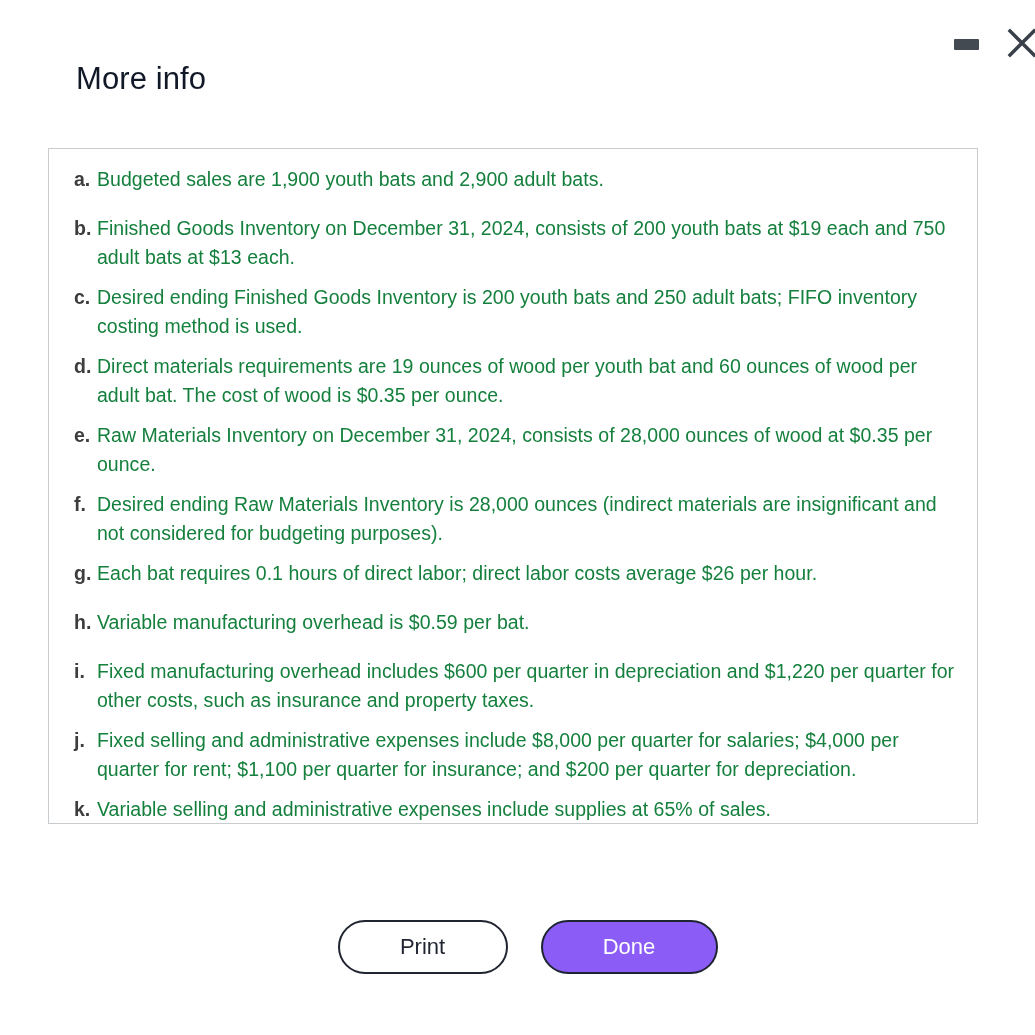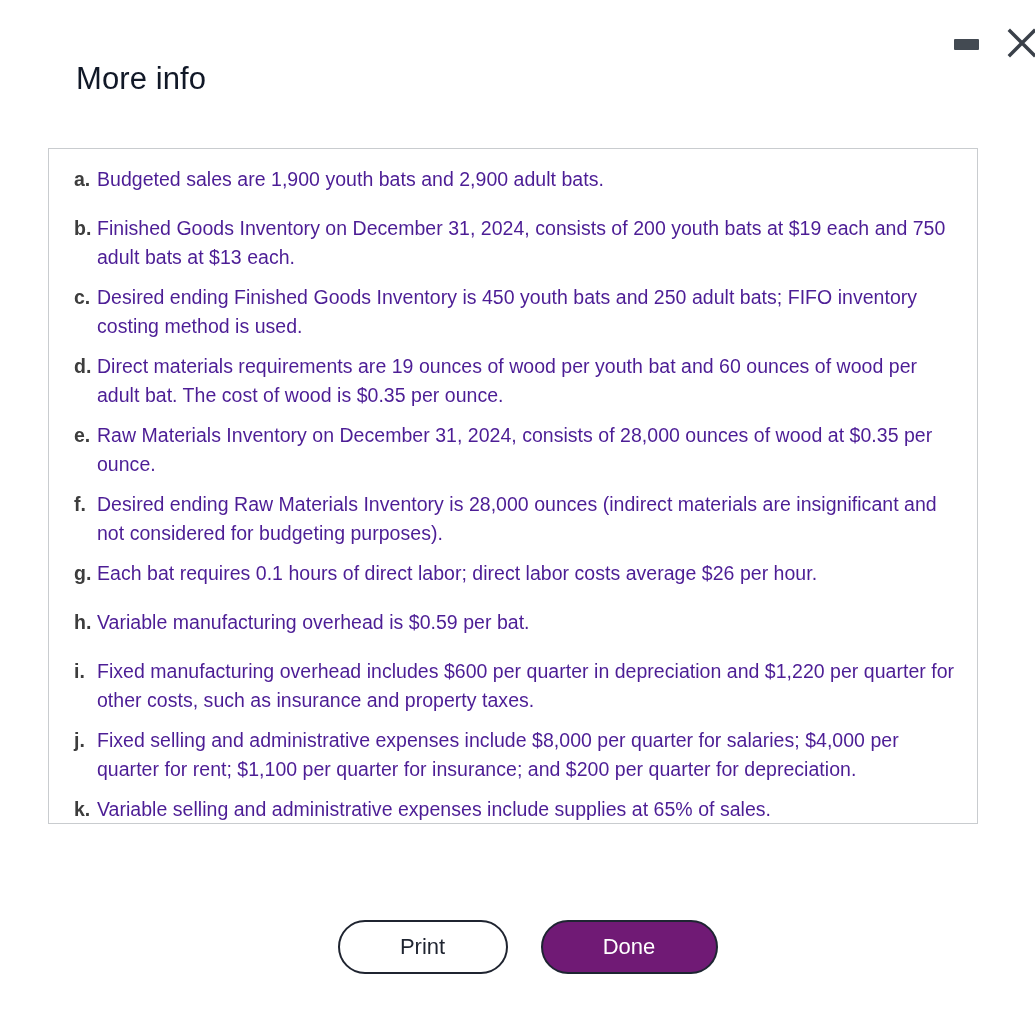--- a/index.html
+++ b/index.html
@@ -106,21 +106,21 @@
     font-weight: 700;
     color: #3d3d3d;
     line-height: 29px;
     padding-left: 11px;
     box-sizing: border-box;
   }
   .item-text {
     flex: 1;
     font-size: 19.5px;
     font-weight: 400;
-    color: #4c1d95;
+    color: #15803d;
     line-height: 29px;
     letter-spacing: 0.03px;
   }
 
   
   .dialog-footer {
     position: absolute;
     left: 0;
     right: 0;
     top: 920px;
@@ -144,21 +144,21 @@
     padding: 0 30px;
   }
   .btn-secondary {
     min-width: 170px;
     background: #ffffff;
     color: #1f2430;
     border: 2px solid #1f2430;
   }
   .btn-primary {
     min-width: 177px;
-    background: #701a75;
+    background: #8b5cf6;
     color: #ffffff;
     border: 2px solid #1e2532;
   }
 </style>
 </head>
 <body>
 
 <div class="dialog">
 
   <div class="window-controls">
@@ -181,21 +181,21 @@
         <li class="assumption-item single-line">
           <span class="item-marker">a.</span>
           <span class="item-text">Budgeted sales are 1,900 youth bats and 2,900 adult bats.</span>
         </li>
         <li class="assumption-item">
           <span class="item-marker">b.</span>
           <span class="item-text">Finished Goods Inventory on December 31, 2024, consists of 200 youth bats at $19 each and 750 adult bats at $13 each.</span>
         </li>
         <li class="assumption-item">
           <span class="item-marker">c.</span>
-          <span class="item-text">Desired ending Finished Goods Inventory is 450 youth bats and 250 adult bats; FIFO inventory costing method is used.</span>
+          <span class="item-text">Desired ending Finished Goods Inventory is 200 youth bats and 250 adult bats; FIFO inventory costing method is used.</span>
         </li>
         <li class="assumption-item">
           <span class="item-marker">d.</span>
           <span class="item-text">Direct materials requirements are 19 ounces of wood per youth bat and 60 ounces of wood per adult bat. The cost of wood is $0.35 per ounce.</span>
         </li>
         <li class="assumption-item">
           <span class="item-marker">e.</span>
           <span class="item-text">Raw Materials Inventory on December 31, 2024, consists of 28,000 ounces of wood at $0.35 per ounce.</span>
         </li>
         <li class="assumption-item">

